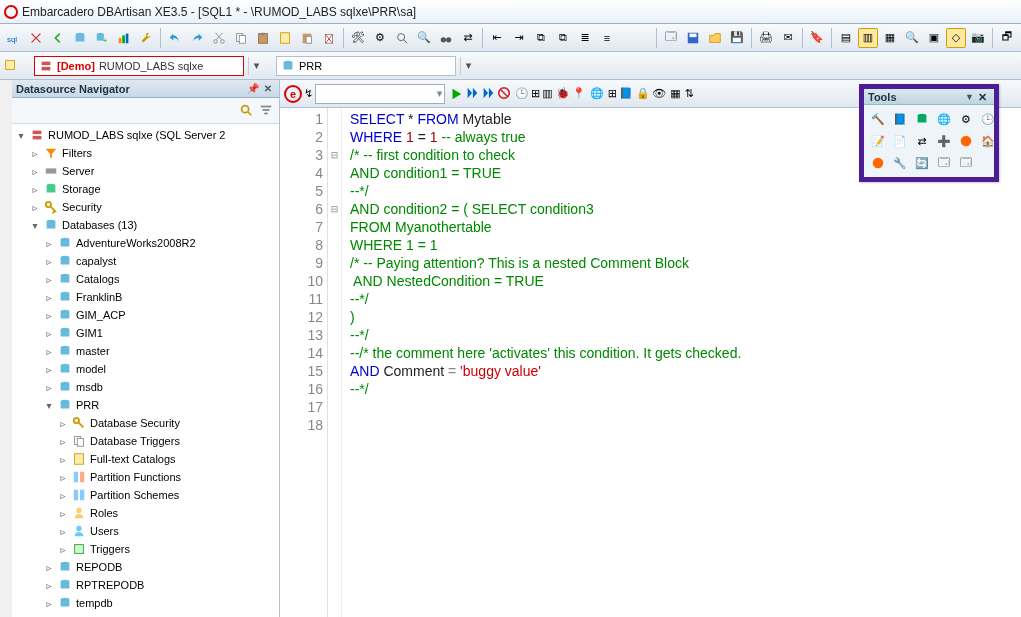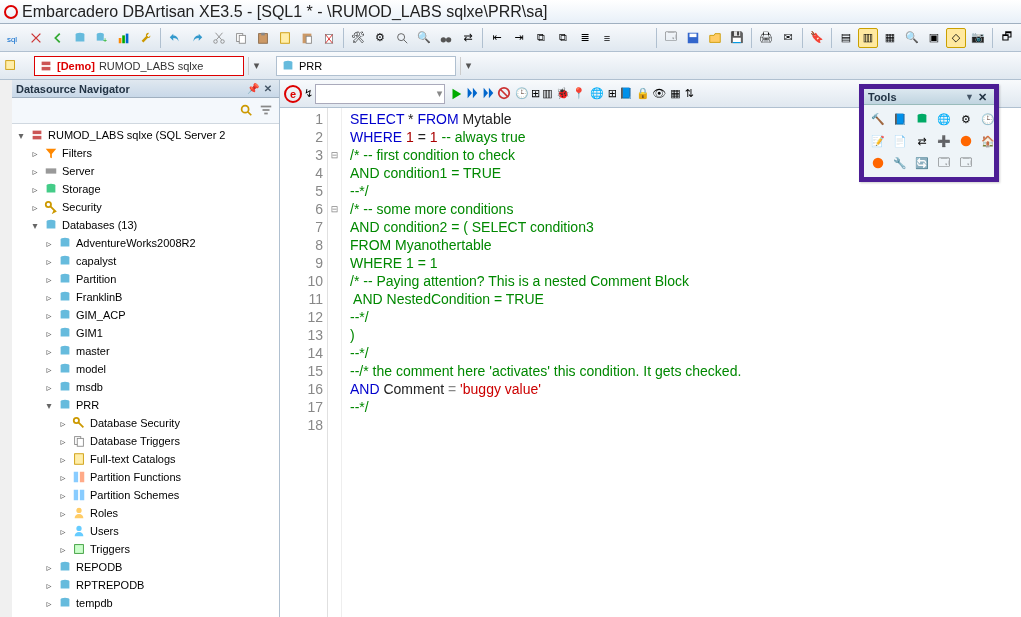--- a/index.html
+++ b/index.html
@@ -1,19 +1,19 @@
 <!DOCTYPE html>
 <html><head>
 <meta charset="utf-8">
 <style>
   * { box-sizing: border-box; margin: 0; padding: 0; font-family: "Segoe UI", Tahoma, sans-serif; }
   body { width: 1021px; height: 617px; background: #f0f0f0; font-size: 11px; overflow: hidden; }
   .titlebar { height: 24px; background: linear-gradient(#fff,#e8f0f8); border-bottom: 1px solid #a0b0c0; display: flex; align-items: center; padding: 0 4px; gap: 4px; }
   .titlebar .app-icon { width: 14px; height: 14px; border-radius: 50%; border: 2px solid #d00; }
-  .titlebar .title-text { font-size: 16px; color: #222; }
+  .titlebar .title-text { font-size: 12px; color: #222; }
   .toolbar { height: 28px; background: linear-gradient(#f8fafc,#e0e8f0); border-bottom: 1px solid #b0c0d0; display: flex; align-items: center; padding: 4px 4px; gap: 2px; }
   .toolbar .t-btn { width: 20px; height: 20px; display: inline-flex; align-items: center; justify-content: center; border-radius: 2px; }
   .toolbar .sep { width: 1px; height: 20px; background: #b0c0d0; margin: 0 2px; }
   .toolbar2 { height: 28px; background: linear-gradient(#f8fafc,#e0e8f0); border-bottom: 1px solid #b0c0d0; display: flex; align-items: center; padding: 0 4px; gap: 4px; }
   .ds-box { border: 1px solid #d00; height: 20px; padding: 0 4px; display: flex; align-items: center; gap: 4px; background: #fff; min-width: 210px; margin-left: 12px; }
   .ds-box .red-txt { color: #d00; font-weight: bold; }
   .ds-box .plain { color: #333; }
   .dropdown-arrow { width: 16px; height: 18px; border-left: 1px solid #ccc; display: inline-flex; align-items: center; justify-content: center; color: #555; }
   .db-box { border: 1px solid #b0c0d0; background: #fff; height: 20px; min-width: 180px; display: flex; align-items: center; padding: 0 4px; gap: 4px; }
   .main { display: flex; height: calc(617px - 24px - 28px - 28px); padding-left: 12px; }
@@ -318,21 +318,21 @@
               <rect x="3" y="4" width="10" height="8" fill="#6bd"></rect>
             </svg>
             <span>capalyst</span>
           </div>
           <div class="tree-row indent-2">
             <span class="tw">▹</span>
             <svg class="tree-icon" viewBox="0 0 16 16">
               <ellipse cx="8" cy="4" rx="5" ry="2" fill="#6bd"></ellipse>
               <rect x="3" y="4" width="10" height="8" fill="#6bd"></rect>
             </svg>
-            <span>Partition</span>
+            <span>Catalogs</span>
           </div>
           <div class="tree-row indent-2">
             <span class="tw">▹</span>
             <svg class="tree-icon" viewBox="0 0 16 16">
               <ellipse cx="8" cy="4" rx="5" ry="2" fill="#6bd"></ellipse>
               <rect x="3" y="4" width="10" height="8" fill="#6bd"></rect>
             </svg>
             <span>FranklinB</span>
           </div>
           <div class="tree-row indent-2">
@@ -557,21 +557,20 @@
           <div></div>
           <div></div>
           <div></div>
         </div>
       <div class="code" id="code">
           <div class="code-line"><span class="kw">SELECT</span><span class="ident"> * </span><span class="kw">FROM</span><span class="ident"> Mytable</span></div>
           <div class="code-line"><span class="kw">WHERE</span><span class="ident"> </span><span class="num">1</span><span class="ident"> = </span><span class="num">1</span><span class="ident"> </span><span class="cmt">-- always true</span></div>
           <div class="code-line"><span class="cmt">/* -- first condition to check</span></div>
           <div class="code-line"><span class="cmt">AND condition1 = TRUE</span></div>
           <div class="code-line"><span class="cmt">--*/</span></div>
-          <div class="code-line"><span class="cmt">/* -- some more conditions</span></div>
           <div class="code-line"><span class="cmt">AND condition2 = ( SELECT condition3</span></div>
           <div class="code-line"><span class="cmt">FROM Myanothertable</span></div>
           <div class="code-line"><span class="cmt">WHERE 1 = 1</span></div>
           <div class="code-line"><span class="cmt">/* -- Paying attention? This is a nested Comment Block</span></div>
           <div class="code-line"><span class="cmt"> AND NestedCondition = TRUE</span></div>
           <div class="code-line"><span class="cmt">--*/</span></div>
           <div class="code-line"><span class="cmt">)</span></div>
           <div class="code-line"><span class="cmt">--*/</span></div>
           <div class="code-line"><span class="cmt">--/* the comment here 'activates' this condition. It gets checked.</span></div>
           <div class="code-line"><span class="kw">AND</span><span class="ident"> Comment </span><span class="op">=</span><span class="ident"> </span><span class="str">'buggy value'</span></div>

